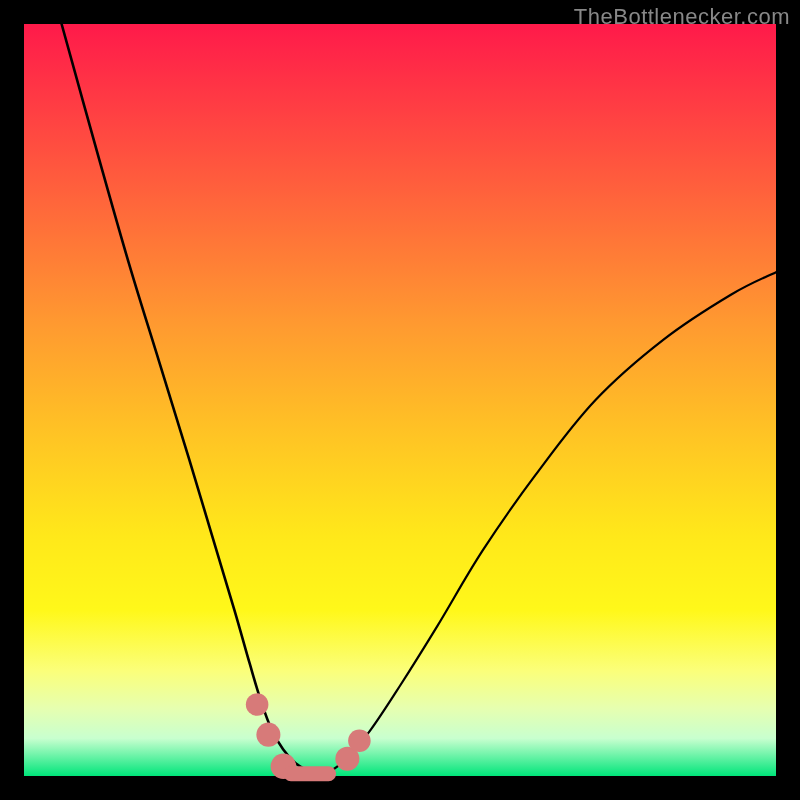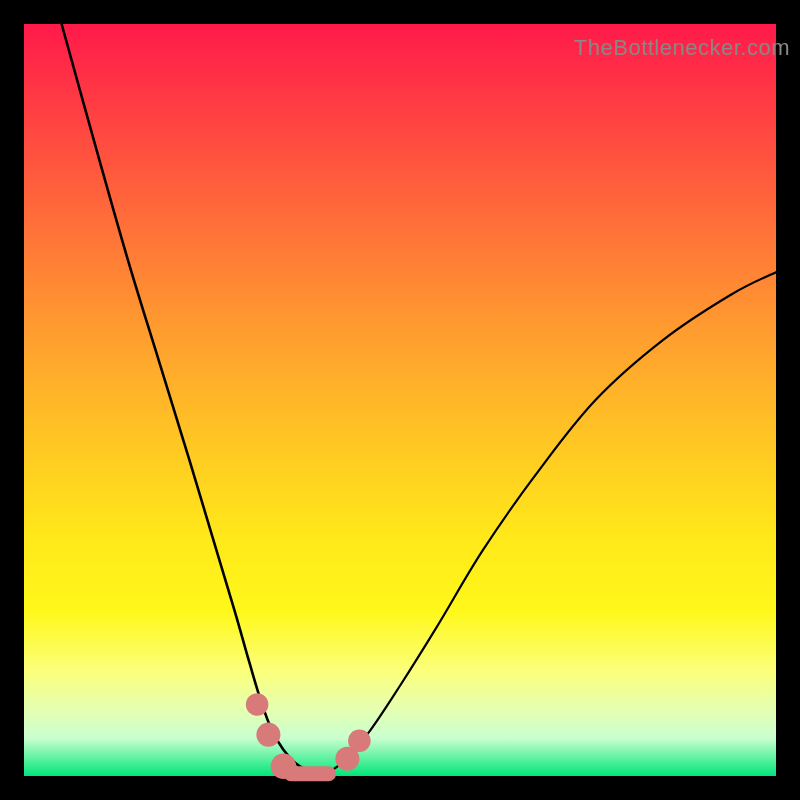--- a/index.html
+++ b/index.html
@@ -40,21 +40,20 @@
     );
   }
   .watermark {
     position: absolute;
     top: 4px;
     right: 10px;
     color: #888;
     font-size: 22px;
     letter-spacing: 0.5px;
     user-select: none;
-    margin-top: 31px;
   }
   svg.curves {
     position: absolute;
     left: 0;
     top: 0;
     width: 752px;
     height: 752px;
     overflow: visible;
   }
 </style>

